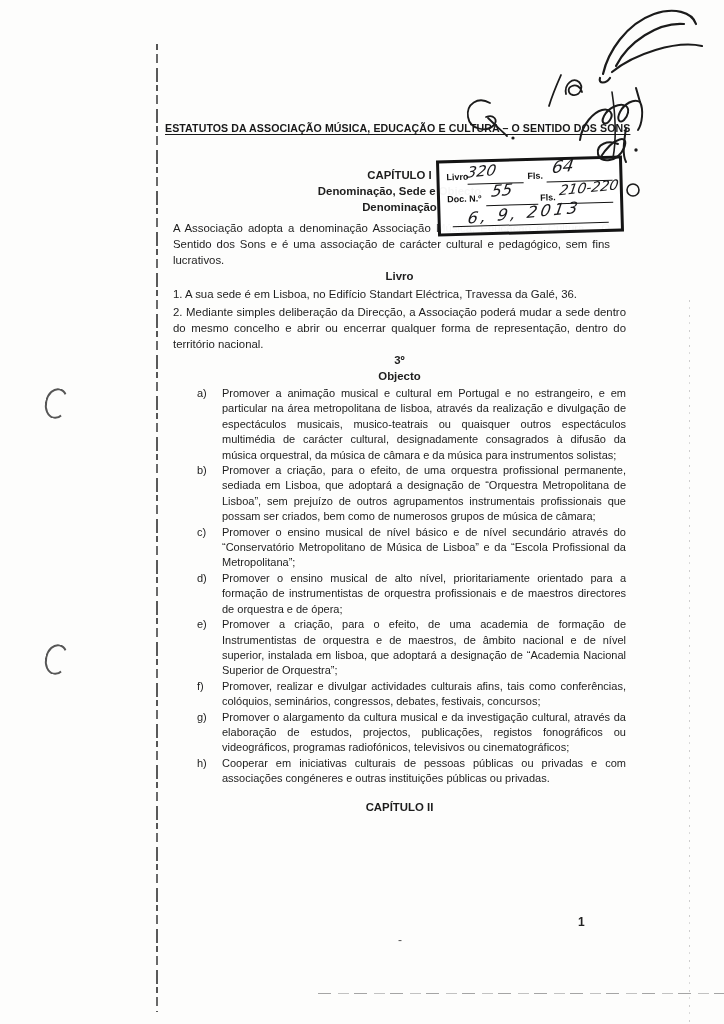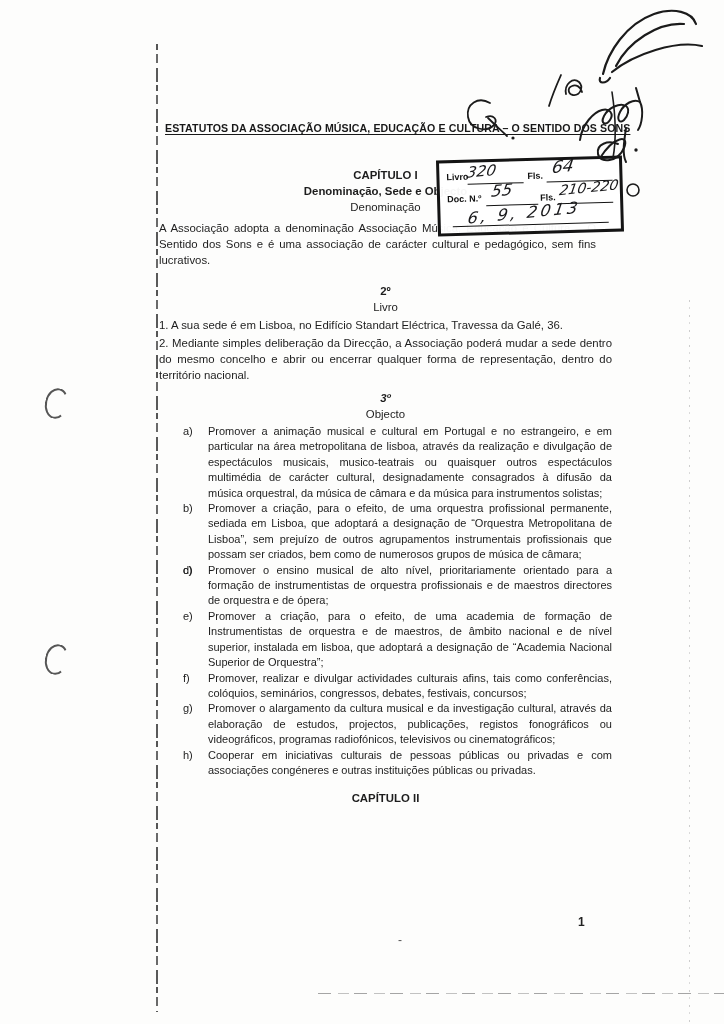--- a/index.html
+++ b/index.html
@@ -41,28 +41,28 @@
   .punch-2{left:45px;top:644px;}
   
   .doc-title{
     position:absolute;left:165px;top:122px;width:408px;
     font-size:10.6px;font-weight:bold;letter-spacing:.1px;color:#181818;
     text-decoration:underline;text-underline-offset:2px;
     white-space:nowrap;
   }
   
   .content{
-    position:absolute;left:159px;top:167px;width:453px;
+    position:absolute;left:173px;top:167px;width:453px;
     font-size:11.4px;line-height:16px;color:#1d1d1d;
   }
   .h-center{text-align:center;font-weight:bold;}
   .art-num{text-align:center;font-weight:bold;margin-top:29px;}
   .art-num-2{margin-top:15px;}
-  .art-num-3{margin-top:7px;font-style:italic;}
-  .art-title{text-align:center;font-weight:normal;}
+  .art-num-3{margin-top:0;}
+  .art-title{text-align:center;font-weight:bold;}
   .para{margin:5px 16px 0 0;text-align:justify;}
   .para.tight{margin:2px 0 0 0;}
   .nowrap{white-space:nowrap;text-align:left;}
   .obj-list{margin-top:2px;}
   .obj-item{position:relative;padding-left:49px;font-size:11px;line-height:15.4px;}
   .obj-label{position:absolute;left:24px;top:0;}
   .obj-text{display:block;text-align:justify;}
   .cap2{margin-top:12px;text-align:center;font-weight:bold;}
   .page-number{
     position:absolute;left:578px;top:915px;font-size:12px;font-weight:bold;color:#222;
@@ -153,39 +153,39 @@
   </g>
 </svg>
 
 <div class="content">
   <div class="h-center">CAPÍTULO I</div>
   <div class="h-center">Denominação, Sede e Objecto</div>
 
   <div class="art-title">Denominação</div>
   <p class="para">A Associação adopta a denominação Associação Música, Educação e Cultura – O Sentido dos Sons e é uma associação de carácter cultural e pedagógico, sem fins lucrativos.</p>
 
-  <div class="art-num art-num-2">2º</div>
   <div class="art-title">Livro</div>
   <p class="para tight nowrap">1. A sua sede é em Lisboa, no Edifício Standart Eléctrica, Travessa da Galé, 36.</p>
   <p class="para tight">2. Mediante simples deliberação da Direcção, a Associação poderá mudar a sede dentro do mesmo concelho e abrir ou encerrar qualquer forma de representação, dentro do território nacional.</p>
 
   <div class="art-num art-num-3">3º</div>
   <div class="art-title">Objecto</div>
 
   <div class="obj-list">
     <div class="obj-item">
       <span class="obj-label">a)</span>
       <span class="obj-text">Promover a animação musical e cultural em Portugal e no estrangeiro, e em particular na área metropolitana de lisboa, através da realização e divulgação de espectáculos musicais, musico-teatrais ou quaisquer outros espectáculos multimédia de carácter cultural, designadamente consagrados à difusão da música orquestral, da música de câmara e da música para instrumentos solistas;</span>
     </div>
     <div class="obj-item">
       <span class="obj-label">b)</span>
       <span class="obj-text">Promover a criação, para o efeito, de uma orquestra profissional permanente, sediada em Lisboa, que adoptará a designação de “Orquestra Metropolitana de Lisboa”, sem prejuízo de outros agrupamentos instrumentais profissionais que possam ser criados, bem como de numerosos grupos de música de câmara;</span>
     </div>
     <div class="obj-item">
       <span class="obj-label">c)</span>
+      <span class="obj-text">Promover o ensino musical de nível básico e de nível secundário através do “Conservatório Metropolitano de Música de Lisboa” e da “Escola Profissional da Metropolitana”;</span>
     </div>
     <div class="obj-item">
       <span class="obj-label">d)</span>
       <span class="obj-text">Promover o ensino musical de alto nível, prioritariamente orientado para a formação de instrumentistas de orquestra profissionais e de maestros directores de orquestra e de ópera;</span>
     </div>
     <div class="obj-item">
       <span class="obj-label">e)</span>
       <span class="obj-text">Promover a criação, para o efeito, de uma academia de formação de Instrumentistas de orquestra e de maestros, de âmbito nacional e de nível superior, instalada em lisboa, que adoptará a designação de “Academia Nacional Superior de Orquestra”;</span>
     </div>
     <div class="obj-item">

